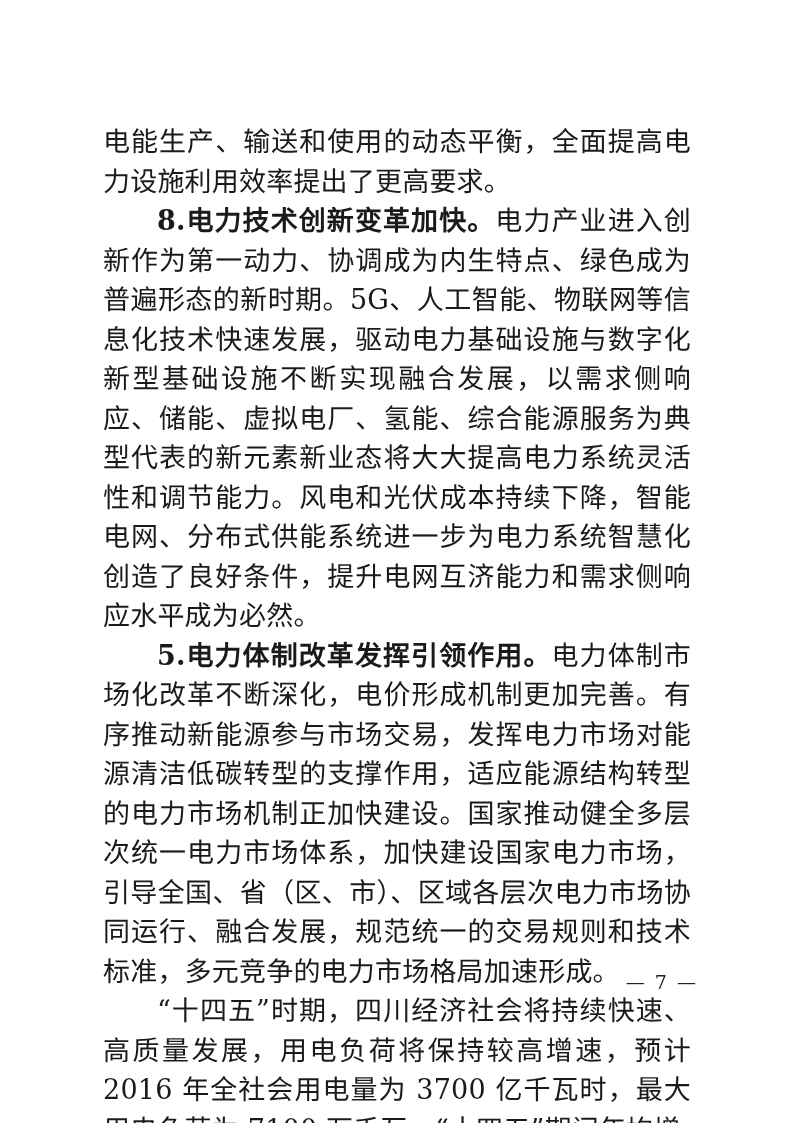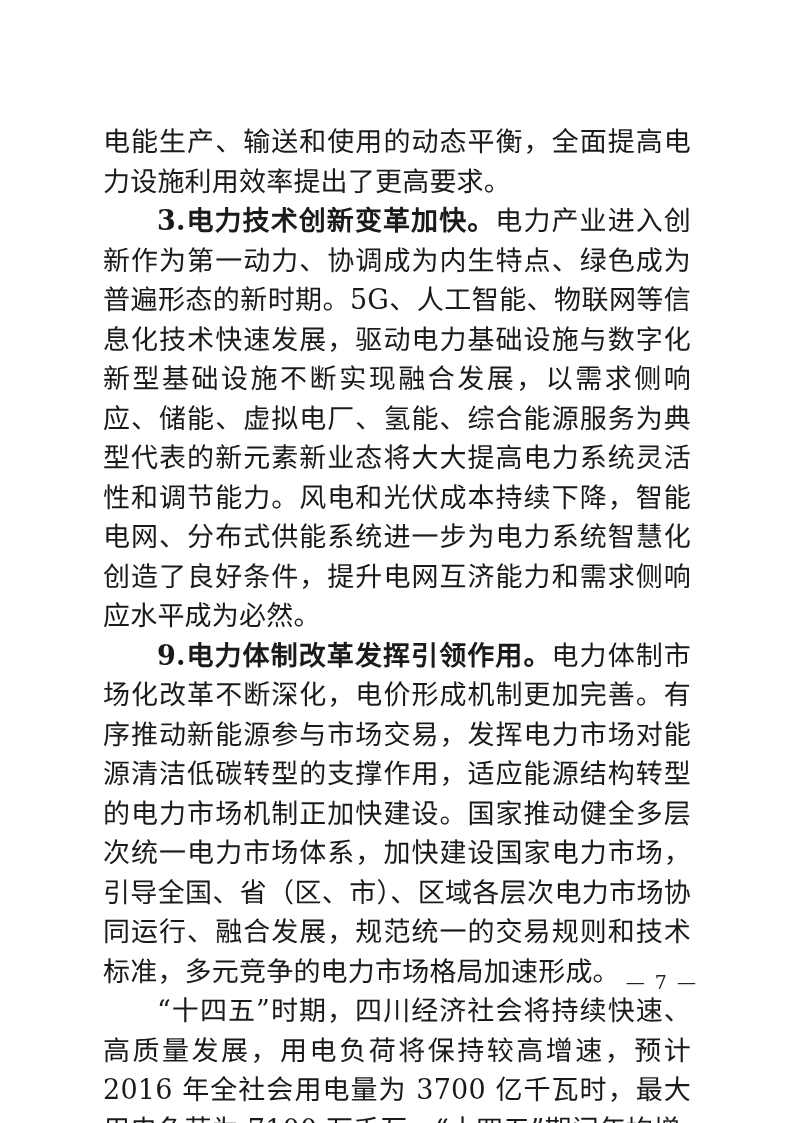--- a/index.html
+++ b/index.html
@@ -51,18 +51,18 @@
     letter-spacing: 2px;
     font-family: "DejaVu Serif", "Liberation Serif", serif;
   }
 </style>
 </head>
 <body>
 
 <div class="page">
   <div class="doc-body">
       <p class="continued">电能生产、输送和使用的动态平衡，全面提高电力设施利用效率提出了更高要求。</p>
-      <p class="body"><span class="lead">3.电力技术创新变革加快。</span>电力产业进入创新作为第一动力、协调成为内生特点、绿色成为普遍形态的新时期。5G、人工智能、物联网等信息化技术快速发展，驱动电力基础设施与数字化新型基础设施不断实现融合发展，以需求侧响应、储能、虚拟电厂、氢能、综合能源服务为典型代表的新元素新业态将大大提高电力系统灵活性和调节能力。风电和光伏成本持续下降，智能电网、分布式供能系统进一步为电力系统智慧化创造了良好条件，提升电网互济能力和需求侧响应水平成为必然。</p>
-      <p class="body"><span class="lead">9.电力体制改革发挥引领作用。</span>电力体制市场化改革不断深化，电价形成机制更加完善。有序推动新能源参与市场交易，发挥电力市场对能源清洁低碳转型的支撑作用，适应能源结构转型的电力市场机制正加快建设。国家推动健全多层次统一电力市场体系，加快建设国家电力市场，引导全国、省（区、市）、区域各层次电力市场协同运行、融合发展，规范统一的交易规则和技术标准，多元竞争的电力市场格局加速形成。</p>
+      <p class="body"><span class="lead">8.电力技术创新变革加快。</span>电力产业进入创新作为第一动力、协调成为内生特点、绿色成为普遍形态的新时期。5G、人工智能、物联网等信息化技术快速发展，驱动电力基础设施与数字化新型基础设施不断实现融合发展，以需求侧响应、储能、虚拟电厂、氢能、综合能源服务为典型代表的新元素新业态将大大提高电力系统灵活性和调节能力。风电和光伏成本持续下降，智能电网、分布式供能系统进一步为电力系统智慧化创造了良好条件，提升电网互济能力和需求侧响应水平成为必然。</p>
+      <p class="body"><span class="lead">5.电力体制改革发挥引领作用。</span>电力体制市场化改革不断深化，电价形成机制更加完善。有序推动新能源参与市场交易，发挥电力市场对能源清洁低碳转型的支撑作用，适应能源结构转型的电力市场机制正加快建设。国家推动健全多层次统一电力市场体系，加快建设国家电力市场，引导全国、省（区、市）、区域各层次电力市场协同运行、融合发展，规范统一的交易规则和技术标准，多元竞争的电力市场格局加速形成。</p>
       <p class="body">“十四五”时期，四川经济社会将持续快速、高质量发展，用电负荷将保持较高增速，预计 2016 年全社会用电量为 3700 亿千瓦时，最大用电负荷为 7100 万千瓦，“十四五”期间年均增</p>
     </div>
   <div class="page-number">— 7 —</div>
 </div>
 
 </body></html>

